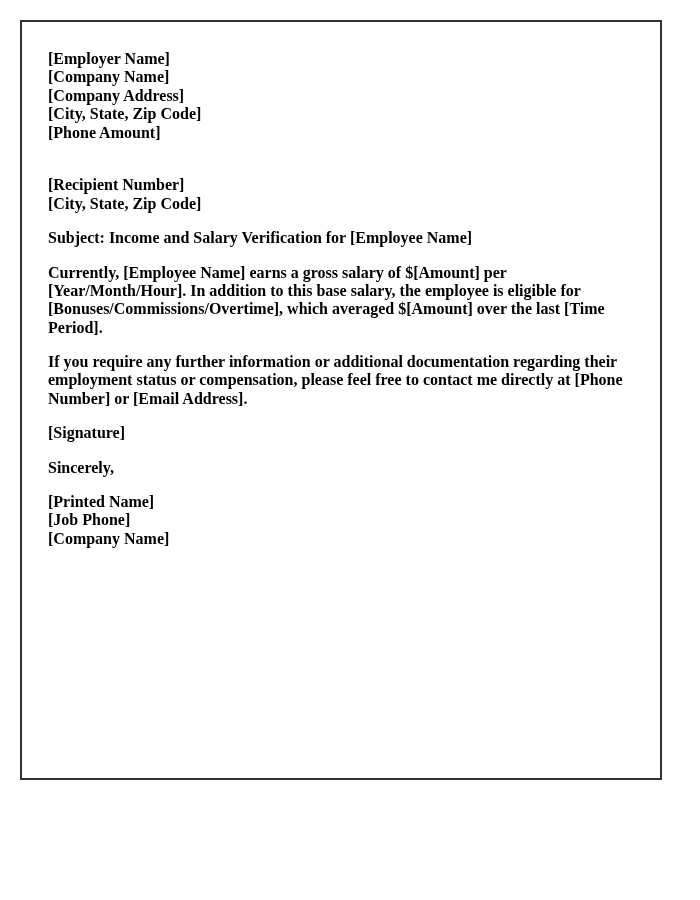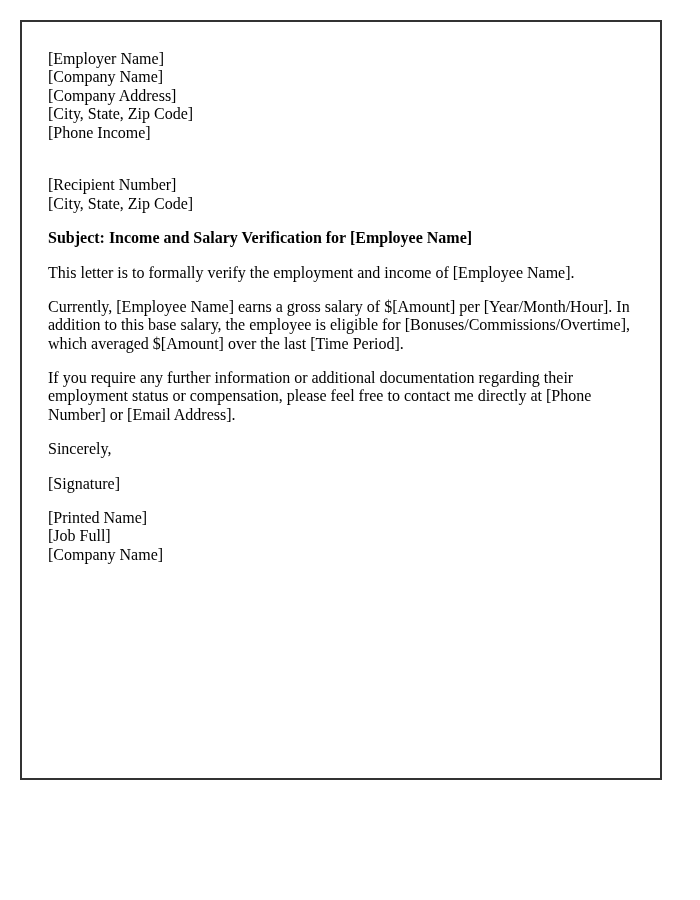--- a/index.html
+++ b/index.html
@@ -28,35 +28,35 @@
     padding: 12px 26px 12px 26px;
     box-sizing: border-box;
     width: 642px;
     height: 760px;
   }
   .letter-body p {
     margin: 16px 0;
     font-size: 16px;
     line-height: 1.15;
     color: #000000;
+    font-weight: bold;
   }
   .letter-body p.bold {
     font-weight: bold;
   }
 </style>
 </head>
 <body>
 
 <div class="canvas">
   <div class="letter-page">
     <div class="letter-body" id="letter-body">
-        <p><span>[Employer Name]</span><br><span>[Company Name]</span><br><span>[Company Address]</span><br><span>[City, State, Zip Code]</span><br><span>[Phone Income]</span></p>
+        <p><span>[Employer Name]</span><br><span>[Company Name]</span><br><span>[Company Address]</span><br><span>[City, State, Zip Code]</span><br><span>[Phone Amount]</span></p>
         <p><br><span>[Recipient Number]</span><br><span>[City, State, Zip Code]</span></p>
         <p class="bold"><span>Subject: Income and Salary Verification for [Employee Name]</span></p>
-        <p><span>This letter is to formally verify the employment and income of [Employee Name].</span></p>
         <p><span>Currently, [Employee Name] earns a gross salary of $[Amount] per [Year/Month/Hour]. In addition to this base salary, the employee is eligible for [Bonuses/Commissions/Overtime], which averaged $[Amount] over the last [Time Period].</span></p>
         <p><span>If you require any further information or additional documentation regarding their employment status or compensation, please feel free to contact me directly at [Phone Number] or [Email Address].</span></p>
+        <p><span>[Signature]</span></p>
         <p><span>Sincerely,</span></p>
-        <p><span>[Signature]</span></p>
-        <p><span>[Printed Name]</span><br><span>[Job Full]</span><br><span>[Company Name]</span></p>
+        <p><span>[Printed Name]</span><br><span>[Job Phone]</span><br><span>[Company Name]</span></p>
       </div>
   </div>
 </div>
 
 </body></html>

